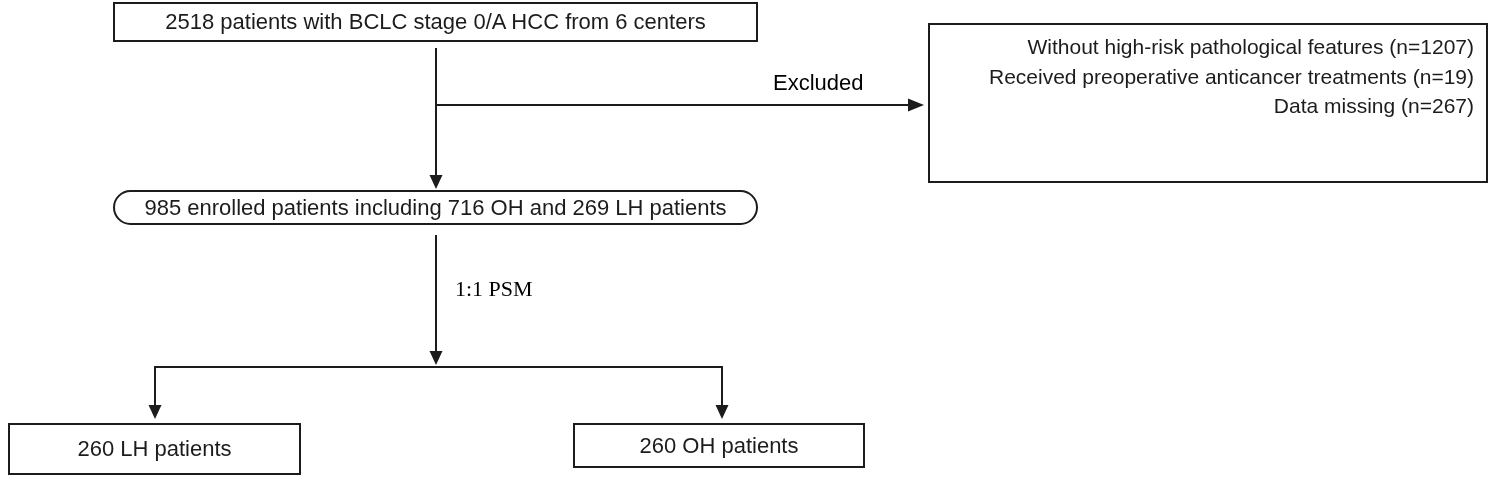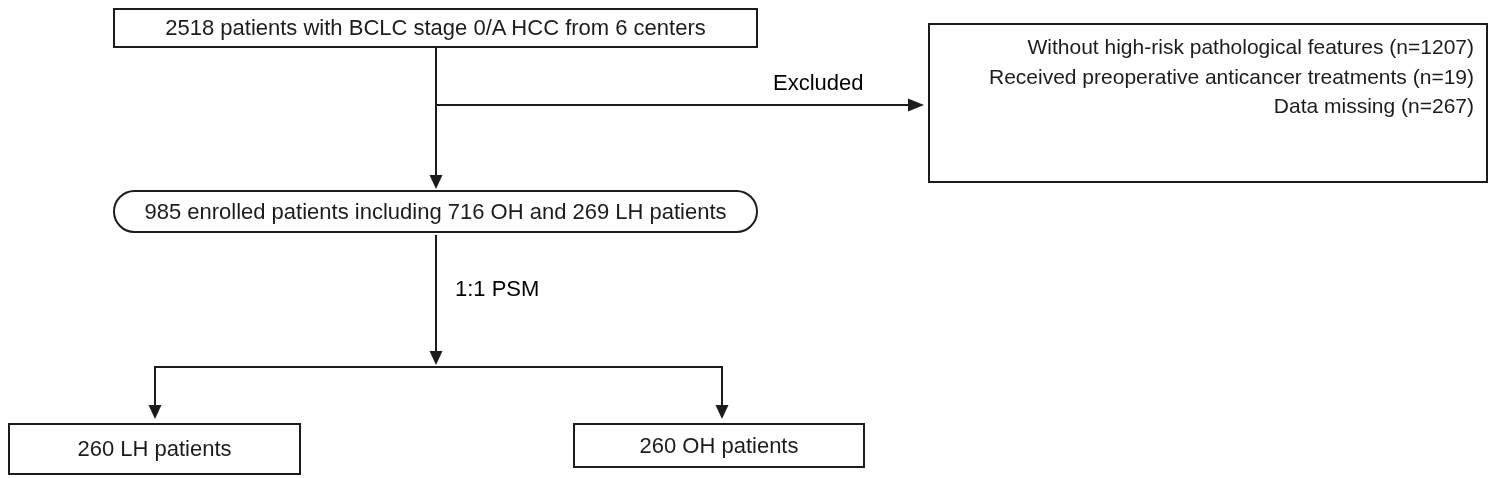--- a/index.html
+++ b/index.html
@@ -28,42 +28,42 @@
     background: #ffffff;
     border: 2px solid #1c1c1c;
     color: #1c1c1c;
     display: flex;
     align-items: center;
     justify-content: center;
     font-size: 22px;
     text-align: center;
     white-space: nowrap;
   }
-  .box-top      { left: 113px; top: 8px;   width: 645px; height: 40px; justify-content: center; }
-  .box-enrolled { left: 113px; top: 190px; width: 645px; height: 43px; border-radius: 22px; }
+  .box-top      { left: 113px; top: 2px;   width: 645px; height: 40px; justify-content: center; }
+  .box-enrolled { left: 113px; top: 190px; width: 645px; height: 35px; border-radius: 22px; }
   .box-lh       { left: 8px;   top: 423px; width: 293px; height: 52px; }
   .box-oh       { left: 573px; top: 423px; width: 292px; height: 45px; }
   .box-excluded {
     left: 928px; top: 23px; width: 560px; height: 160px;
     flex-direction: column;
     align-items: flex-end;
     justify-content: flex-start;
     padding: 7px 12px;
     font-size: 21px;
     line-height: 29.5px;
     text-align: left;
   }
   .flow-label {
     position: absolute;
     color: #000000;
     font-size: 22px;
     white-space: nowrap;
   }
   .label-excluded { left: 773px; top: 70px; }
-  .label-psm      { left: 455px; top: 276px; }
+  .label-psm      { left: 455px; top: 276px; font-family: Liberation Serif, serif; }
 </style>
 </head>
 <body>
 
 <div class="canvas">
 
   <svg class="connectors" viewBox="0 0 1497 478" xmlns="http://www.w3.org/2000/svg">
 
     <g>
       <line x1="436" y1="48" x2="436" y2="177" stroke="#1c1c1c" stroke-width="2"></line>

